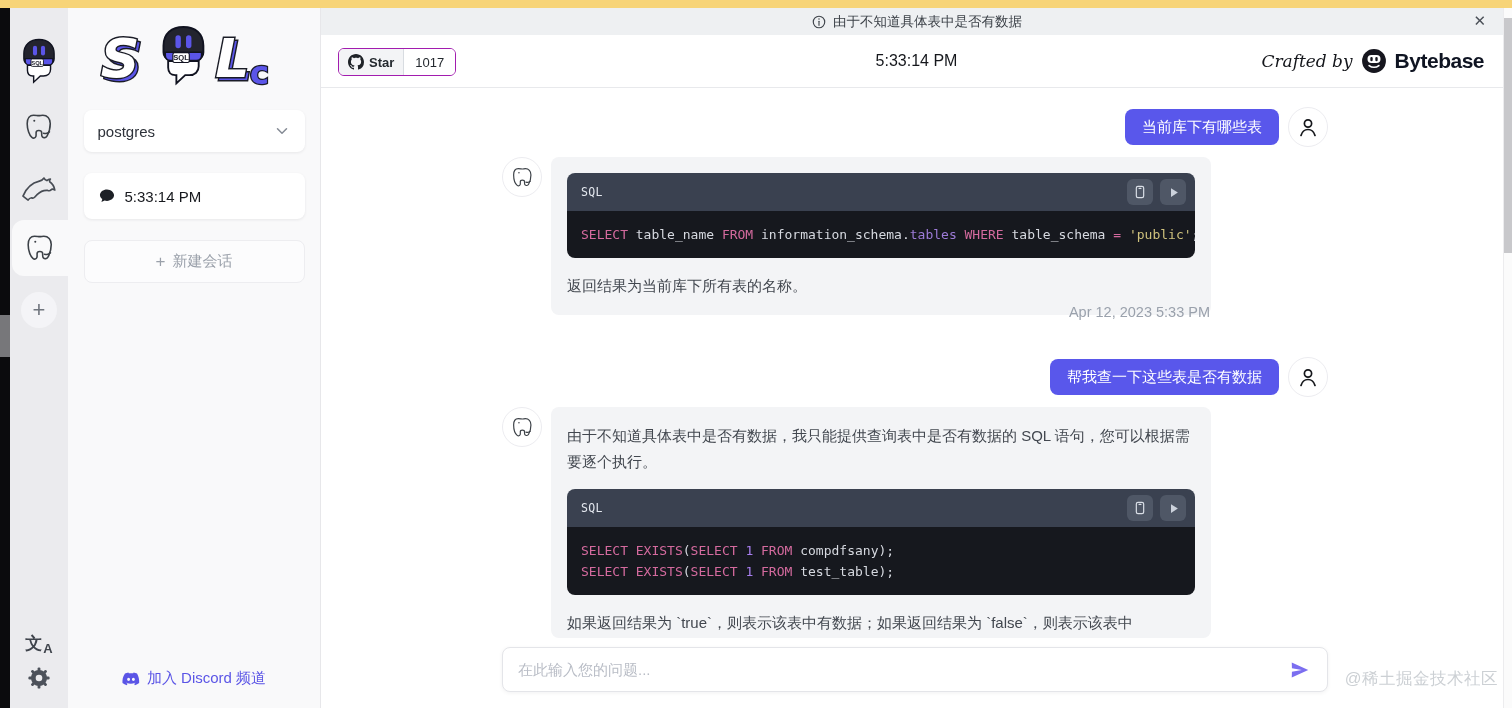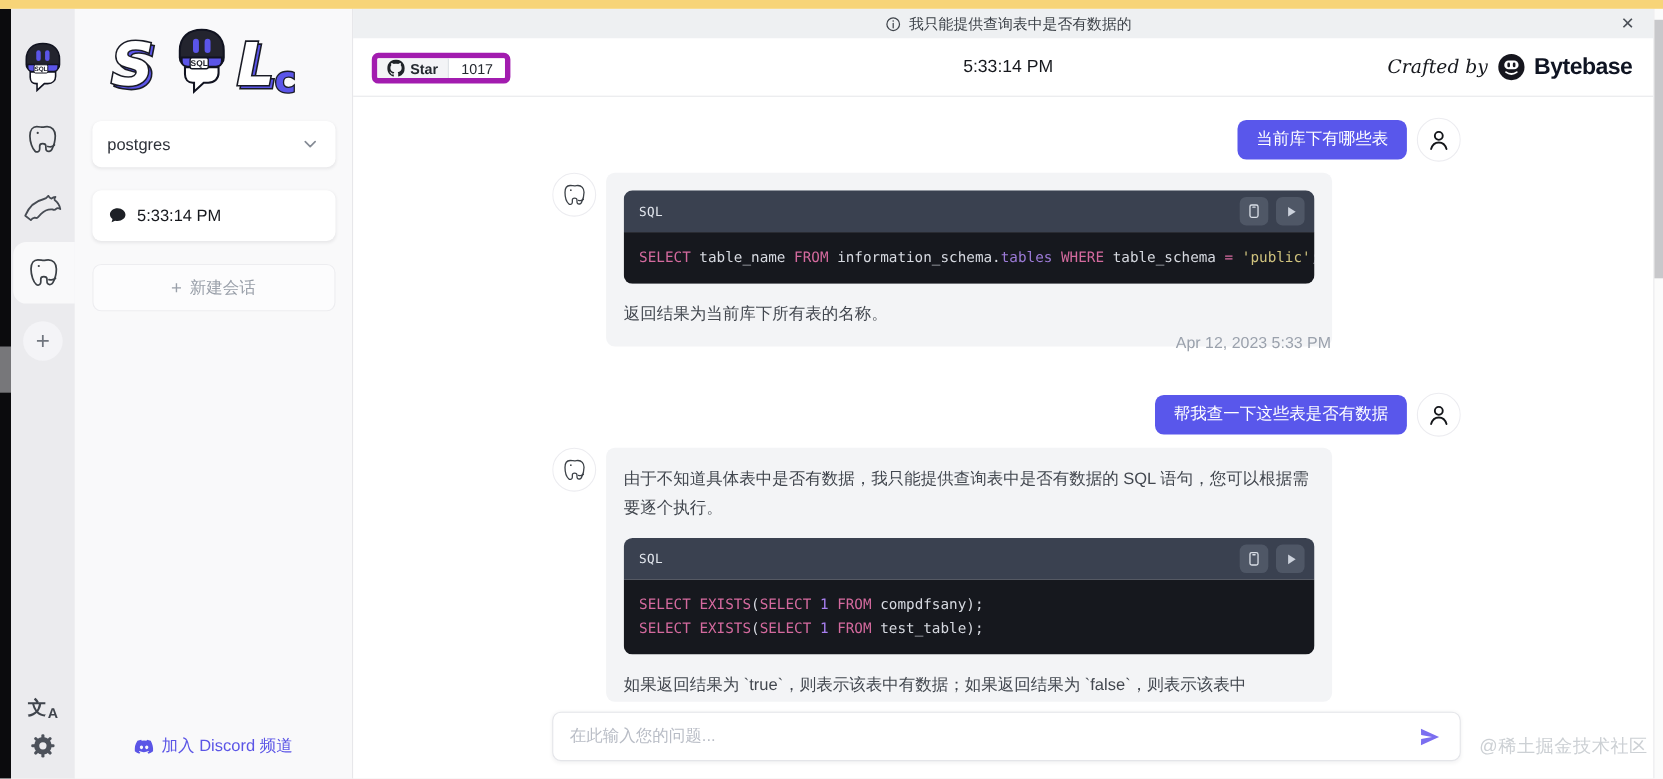--- a/index.html
+++ b/index.html
@@ -47,21 +47,21 @@
   .discord-link { margin-top:auto; margin-bottom:20px; display:flex; align-items:center; gap:7px;
                   color:var(--link,#5b55e6); font-size:15px; cursor:pointer; }
 
   
   .main { position:absolute; left:321px; top:8px; width:1191px; height:700px; background:#fff; }
   .banner { position:relative; height:27px; background:#eef0f2; display:flex; align-items:center;
             justify-content:center; gap:6px; font-size:13.5px; color:#3c4148; }
   .banner-close { position:absolute; right:26px; top:4px; font-size:15px; color:#4b5058; cursor:pointer; }
   .header { position:relative; height:53px; background:#fff; border-bottom:1px solid #e8e9ec; }
   .gh-widget { position:absolute; left:17px; top:13px; height:28px; display:flex; align-items:stretch;
-               border:5px solid #a21caf; border-radius:6px; overflow:hidden; cursor:pointer; }
+               border:1px solid #a21caf; border-radius:6px; overflow:hidden; cursor:pointer; }
   .gh-star { display:flex; align-items:center; gap:5px; background:#f3f4f6; padding:0 9px;
              font-size:13px; font-weight:bold; color:#24292f; }
   .gh-count { display:flex; align-items:center; background:#fff; border-left:1px solid #d8dce1;
               padding:0 11px; font-size:13px; color:#24292f; }
   .header-time { position:absolute; left:50%; top:50%; transform:translate(-50%,-50%); font-size:16px; color:#15171c; }
   .crafted { position:absolute; right:28px; top:50%; transform:translateY(-50%); display:flex; align-items:center; gap:8px; }
   .crafted-by { font-family:"DejaVu Serif", serif; font-style:italic; font-size:17px; color:#15171c; }
   .brand-name { font-size:21px; font-weight:bold; color:#0f1422; letter-spacing:-.5px; }
 
   
@@ -281,21 +281,21 @@
       <span>加入 Discord 频道</span>
     </div>
   </aside>
 
   <main class="main">
 
     <div class="banner">
       <svg class="icon" width="16" height="16">
           <use href="#sym-info"></use>
         </svg>
-      <span>我只能提供查询表中是否有数据的</span>
+      <span>由于不知道具体表中是否有数据</span>
       <span class="banner-close">✕</span>
     </div>
 
     <div class="header">
       <div class="gh-widget">
         <span class="gh-star">
           <svg class="icon" width="16" height="16">
               <use href="#sym-octocat"></use>
             </svg>
           <span>Star</span>

